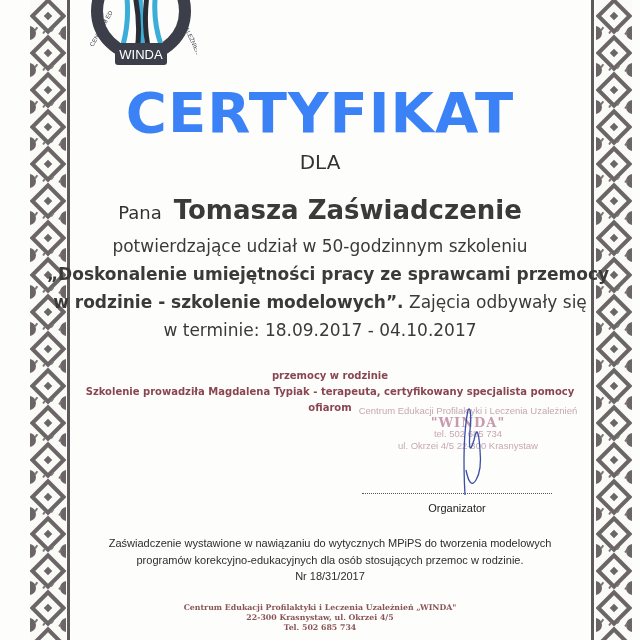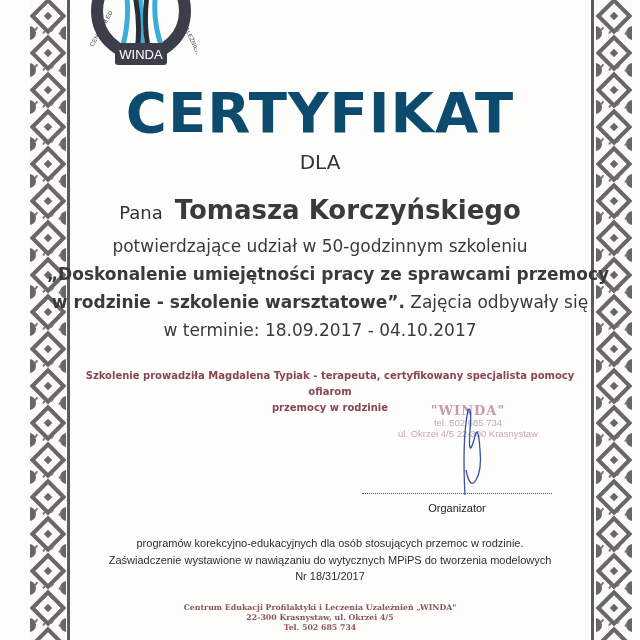--- a/index.html
+++ b/index.html
@@ -13,21 +13,21 @@
   .diamond-row { position:relative; height:37px; width:36px; }
   .diamond { position:absolute; left:7px; top:5px; width:18px; height:18px; border:4px solid #6b6567; transform:rotate(45deg); box-sizing:content-box; left:5px; top:3px;}
   .diamond .inner { position:absolute; left:6px; top:6px; width:6px; height:6px; background:#6b6567; }
   .half { position:absolute; width:10px; height:14px; background:#6b6567; top:26px; }
   .half.l { left:-4px; border-radius:0 8px 8px 0; }
   .half.r { right:-4px; border-radius:8px 0 0 8px; }
   .dash { position:absolute; width:4px; height:1.5px; background:#7a7476; transform:rotate(-55deg); }
 
   .logo { position:absolute; left:85px; top:-45px; width:112px; height:112px; }
   .title { position:absolute; left:0; width:640px; text-align:center; }
-  .cert-title { top:80px; font-size:56px; font-weight:bold; color:#0c4a6e; letter-spacing:1px; font-family:"DejaVu Sans", sans-serif; }
+  .cert-title { top:80px; font-size:56px; font-weight:bold; color:#3b82f6; letter-spacing:1px; font-family:"DejaVu Sans", sans-serif; }
   .dla { top:150px; font-size:20px; color:#333; }
   .recipient { top:195px; font-size:18px; color:#333; }
   .recipient .name { font-size:26px; font-weight:bold; margin-left:12px; color:#3a3a3a; }
   .line { left:0; width:640px; text-align:center; position:absolute; font-size:17px; color:#3a3a3a; }
   .b { font-weight:bold; }
   .trainer { position:absolute; left:80px; width:500px; text-align:center; top:368px; font-size:10px; line-height:16px; color:#8a4650; font-weight:bold; }
   .stamp { position:absolute; left:358px; top:405px; width:220px; text-align:center; font-size:9.5px; line-height:11.5px; color:#c7a7b5; font-family:"Liberation Sans", sans-serif; }
   .stamp .winda { font-family:"DejaVu Serif", serif; font-size:13px; font-weight:bold; color:#c79ab0; letter-spacing:1px; }
   .sig-line { position:absolute; left:362px; top:493px; width:190px; border-top:1.5px dotted #555; }
   .organizer { position:absolute; left:362px; top:502px; width:190px; text-align:center; font-size:11px; color:#222; font-family:"Liberation Sans", sans-serif; }
@@ -431,49 +431,50 @@
   <path d="M50 40 Q56 70 52 96 M62 40 Q58 70 64 96" stroke="#2a2d36" stroke-width="5" fill="none"></path>
   <rect x="30" y="88" width="52" height="22" rx="3" fill="#3c3f4a"></rect>
   <text x="56" y="104" text-anchor="middle" fill="#fff" font-size="13" font-family="Liberation Sans, sans-serif">WINDA</text>
   <text x="8" y="92" fill="#3c3f4a" font-size="6" font-family="Liberation Sans, sans-serif" transform="rotate(-60 8 92)">CENTRUM ED</text>
   <text x="96" y="66" fill="#3c3f4a" font-size="6" font-family="Liberation Sans, sans-serif" transform="rotate(65 96 66)">UZALEŻNIEŃ</text>
 </svg>
 
 <div class="title cert-title">CERTYFIKAT</div>
 <div class="title dla">DLA</div>
 <div class="title recipient">
-  <span>Pana</span><span class="name">Tomasza Korczyńskiego</span>
+  <span>Pana</span><span class="name">Tomasza Zaświadczenie</span>
 </div>
 
 <div class="line" style="top:236px;text-align:center;">potwierdzające udział w 50-godzinnym szkoleniu</div>
 <div class="line b" style="top:264px;margin-left:8px;">„Doskonalenie umiejętności pracy ze sprawcami przemocy</div>
 <div class="line" style="top:292px;">
-  <span class="b">w rodzinie - szkolenie warsztatowe”.</span><span> Zajęcia odbywały się</span>
+  <span class="b">w rodzinie - szkolenie modelowych”.</span><span> Zajęcia odbywały się</span>
 </div>
 <div class="line" style="top:320px;">w terminie: 18.09.2017 - 04.10.2017</div>
 
 <div class="trainer">
+  <div>przemocy w rodzinie</div>
   <div>Szkolenie prowadziła Magdalena Typiak - terapeuta, certyfikowany specjalista pomocy ofiarom</div>
-  <div>przemocy w rodzinie</div>
 </div>
 
 <div class="stamp">
+  <div>Centrum Edukacji Profilaktyki i Leczenia Uzależnień</div>
   <div class="winda">"WINDA"</div>
   <div>tel. 502 685 734</div>
   <div>ul. Okrzei 4/5  22-300 Krasnystaw</div>
 </div>
 <svg class="signature" width="60" height="100">
   <path d="M25 95 Q22 40 28 10 Q32 5 30 30 Q28 60 34 40 Q38 20 40 50 Q42 70 36 80 Q30 90 26 70" stroke="#3b4fa8" stroke-width="1.3" fill="none"></path>
 </svg>
 <div class="sig-line"></div>
 <div class="organizer">Organizator</div>
 
 <div class="note">
+  <div>Zaświadczenie wystawione w nawiązaniu do wytycznych MPiPS do tworzenia modelowych</div>
   <div>programów korekcyjno-edukacyjnych dla osób stosujących przemoc w rodzinie.</div>
-  <div>Zaświadczenie wystawione w nawiązaniu do wytycznych MPiPS do tworzenia modelowych</div>
   <div>Nr 18/31/2017</div>
 </div>
 
 <div class="footer">
   <div>Centrum Edukacji Profilaktyki i Leczenia Uzależnień „WINDA"</div>
   <div>22-300 Krasnystaw, ul. Okrzei 4/5</div>
   <div>Tel. 502 685 734</div>
 </div>
 
 </body></html>

